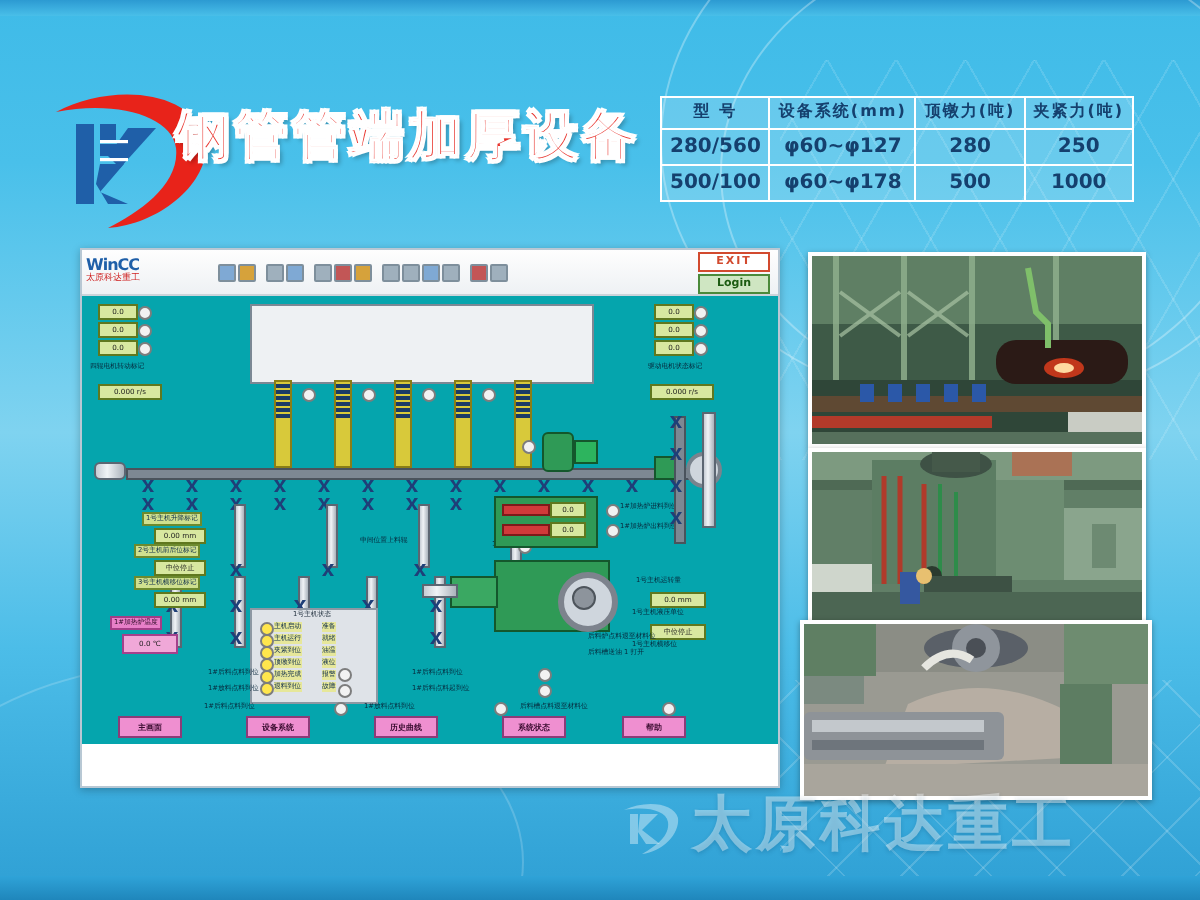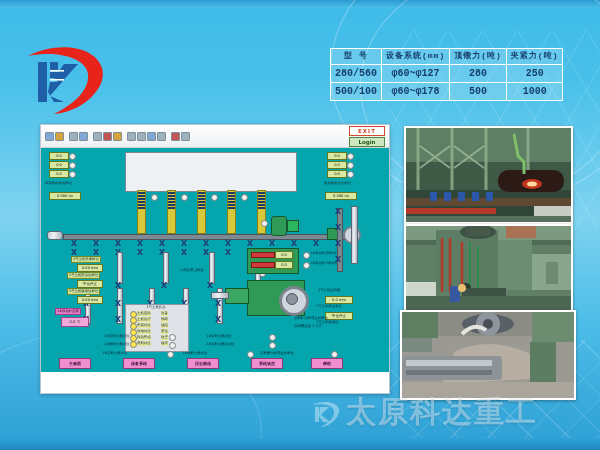--- a/index.html
+++ b/index.html
@@ -33,21 +33,21 @@
     position:absolute;left:88px;top:50px;
     font-size:27px;font-weight:bold;letter-spacing:2px;
     color:#e8312a;
     -webkit-text-stroke:0.6px #ffffff;
     text-shadow:1px 1px 0 #fff, -1px 1px 0 #fff, 1px -1px 0 #fff, -1px -1px 0 #fff, 2px 2px 2px rgba(0,0,0,.25);
     white-space:nowrap;
   }
 
   
   #spec-table{position:absolute;left:330px;top:48px;border-collapse:collapse;
-     font-size:8px;color:#15406e;background:rgba(255,255,255,.18);font-family:Liberation Mono, monospace;}
+     font-size:8px;color:#15406e;background:rgba(255,255,255,.18);}
   #spec-table td,#spec-table th{
      border:1px solid #ffffff;padding:3px 4px;text-align:center;font-weight:bold;
      white-space:nowrap;line-height:1.1;}
   #spec-table th{font-size:8px;letter-spacing:1px;}
   #spec-table td{font-size:10px;}
 
   
   #hmi{position:absolute;left:40px;top:124px;width:348px;height:268px;background:#ffffff;
        border:1px solid #b8c8d4;box-shadow:0 1px 4px rgba(0,0,0,.25);}
   #hmi-titlebar{height:22px;background:linear-gradient(180deg,#fefefe,#eef1f4);display:flex;align-items:center;
@@ -128,20 +128,21 @@
         <polygon points="26,44 38,44 26,58 40,64 30,64 24,54"></polygon>
         <polygon points="40,26 54,26 36,46 30,40"></polygon>
       </g>
       <g fill="#ffffff">
         <rect x="26" y="32" width="14" height="1.6"></rect>
         <rect x="26" y="41" width="14" height="1.6"></rect>
       </g>
     </svg>
   </div>
 
+  <div id="title-zh">钢管管端加厚设备</div>
 
   <table id="spec-table">
     <thead>
       <tr>
         <th>型    号</th>
         <th>设备系统(mm)</th>
         <th>顶镦力(吨)</th>
         <th>夹紧力(吨)</th>
       </tr>
     </thead>
@@ -157,20 +158,24 @@
         <td>φ60~φ178</td>
         <td>500</td>
         <td>1000</td>
       </tr>
     </tbody>
   </table>
 
   <div id="hmi">
 
     <div id="hmi-titlebar">
+      <div class="wincc-logo">
+        <div class="wincc-top">WinCC</div>
+        <div class="wincc-bot">太原科达重工</div>
+      </div>
       <div class="wincc-toolbar">
         <div class="tbtn b"></div>
         <div class="tbtn a"></div>
         <div class="tbsep"></div>
         <div class="tbtn"></div>
         <div class="tbtn b"></div>
         <div class="tbsep"></div>
         <div class="tbtn"></div>
         <div class="tbtn c"></div>
         <div class="tbtn a"></div>

